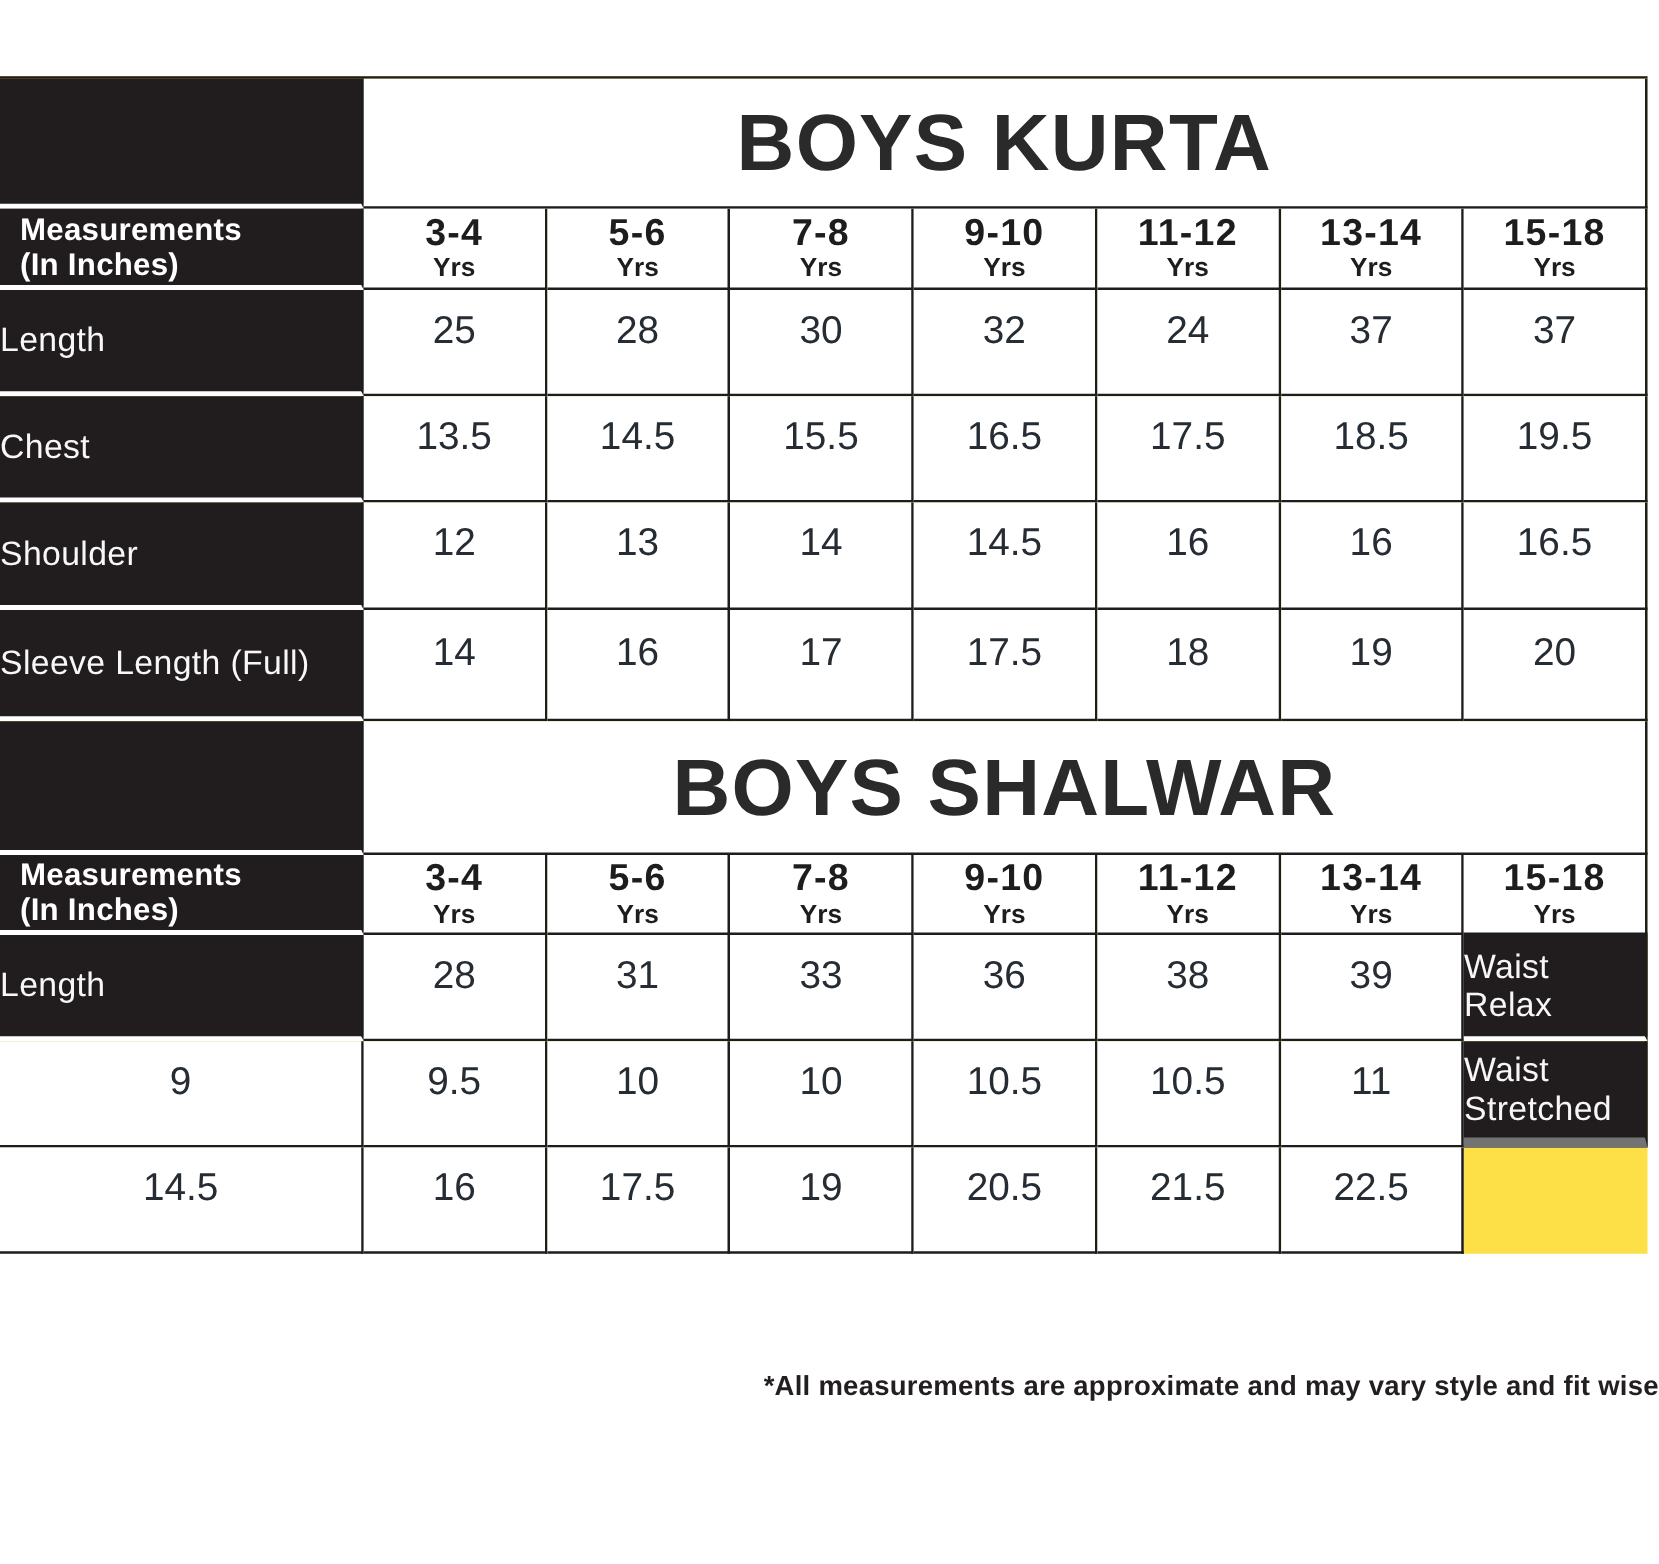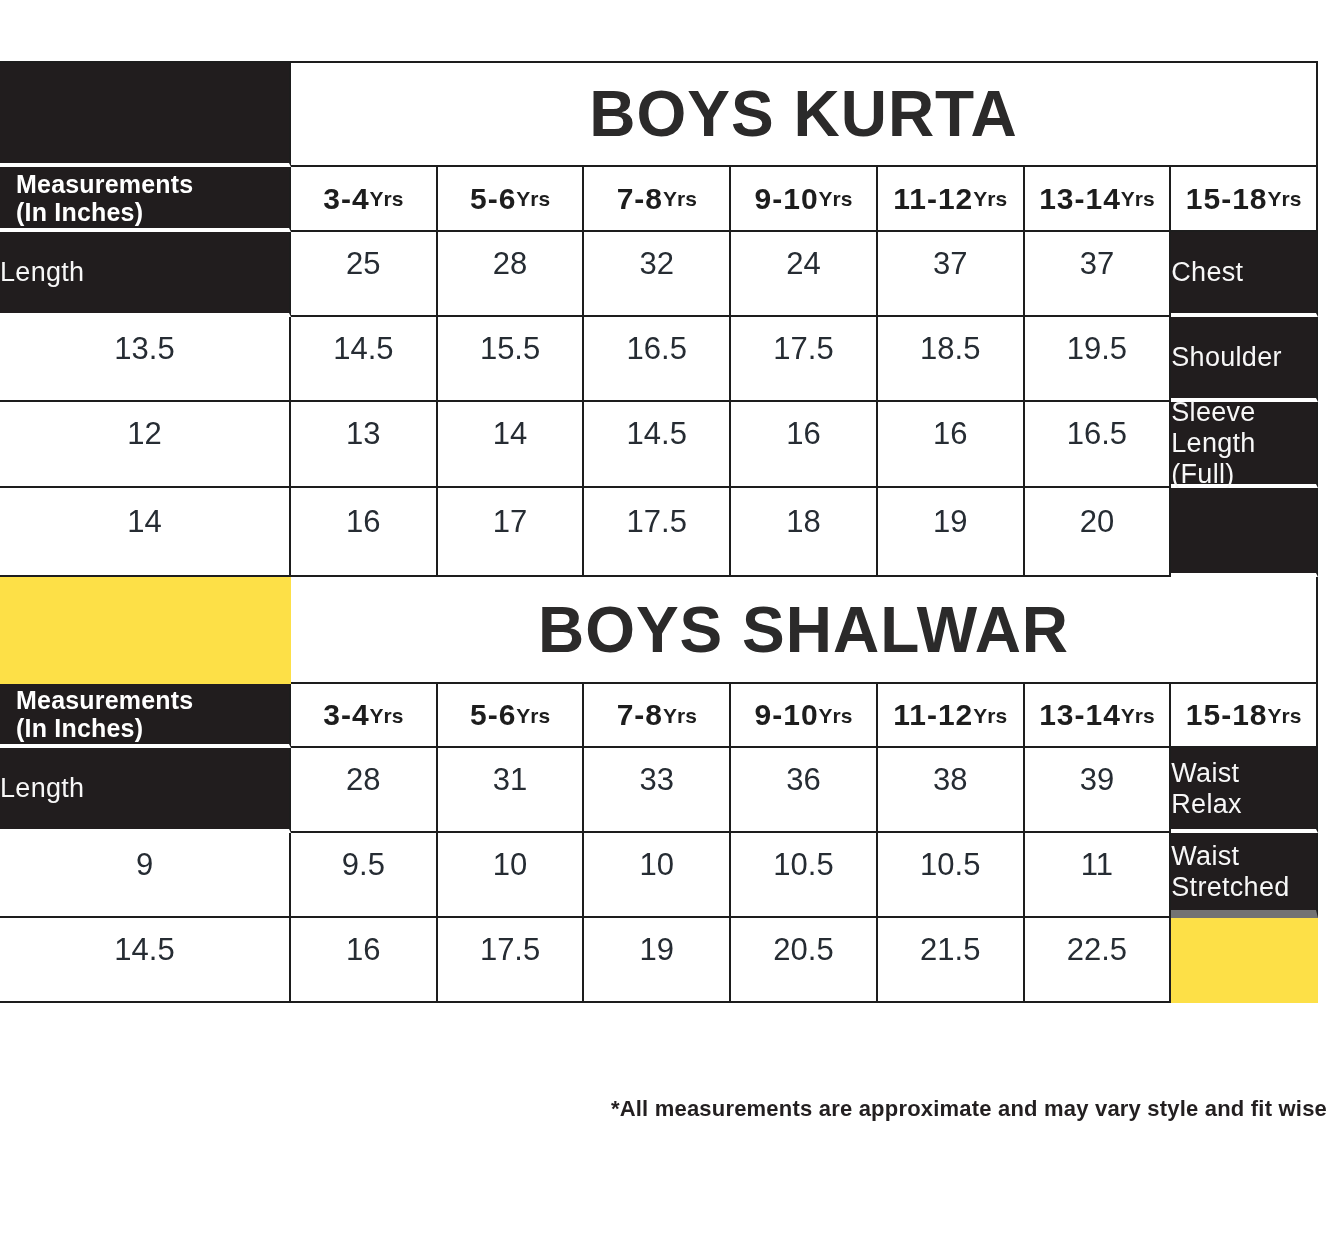--- a/index.html
+++ b/index.html
@@ -48,21 +48,21 @@
   .mhead {
     flex-direction: column;
     align-items: flex-start;
     justify-content: center;
     padding-left: 16px;
     font-size: 25px;
     font-weight: 700;
     line-height: 1.12;
     letter-spacing: 0.2px;
   }
-  .agehead { flex-direction: row; line-height: 1.05; }
+  .agehead { flex-direction: column; line-height: 1.05; }
   .agehead .age { font-size: 30px; font-weight: 700; letter-spacing: 1px; color: #1d1d1d; }
   .agehead .yrs { font-size: 21px; font-weight: 700; color: #1d1d1d; margin-top: 2px; }
   .label {
     font-size: 27px;
     font-weight: 400;
     letter-spacing: 0.3px;
     color: #f7f7f7;
   }
   .val {
     font-size: 31px;
@@ -117,20 +117,21 @@
       <span class="yrs">Yrs</span>
     </div>
   <div class="cell agehead">
       <span class="age">15-18</span>
       <span class="yrs">Yrs</span>
     </div>
 
   <div class="cell dark label">Length</div>
   <div class="cell val">25</div>
   <div class="cell val">28</div>
+  <div class="cell val">30</div>
   <div class="cell val">32</div>
   <div class="cell val">24</div>
   <div class="cell val">37</div>
   <div class="cell val">37</div>
 
   <div class="cell dark label">Chest</div>
   <div class="cell val">13.5</div>
   <div class="cell val">14.5</div>
   <div class="cell val">15.5</div>
   <div class="cell val">16.5</div>

